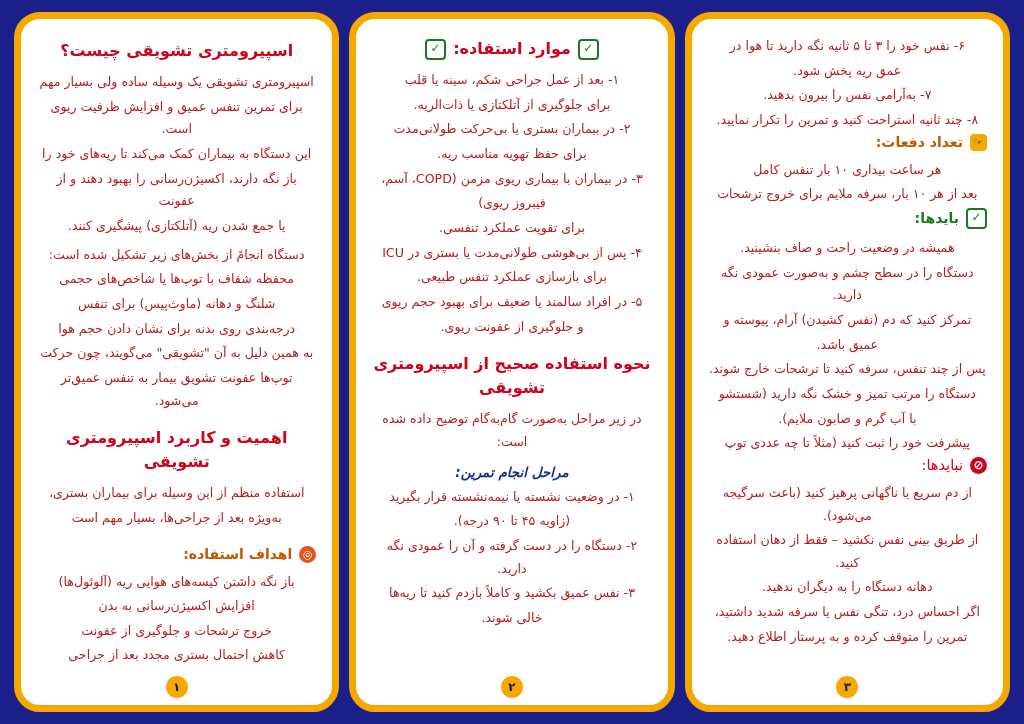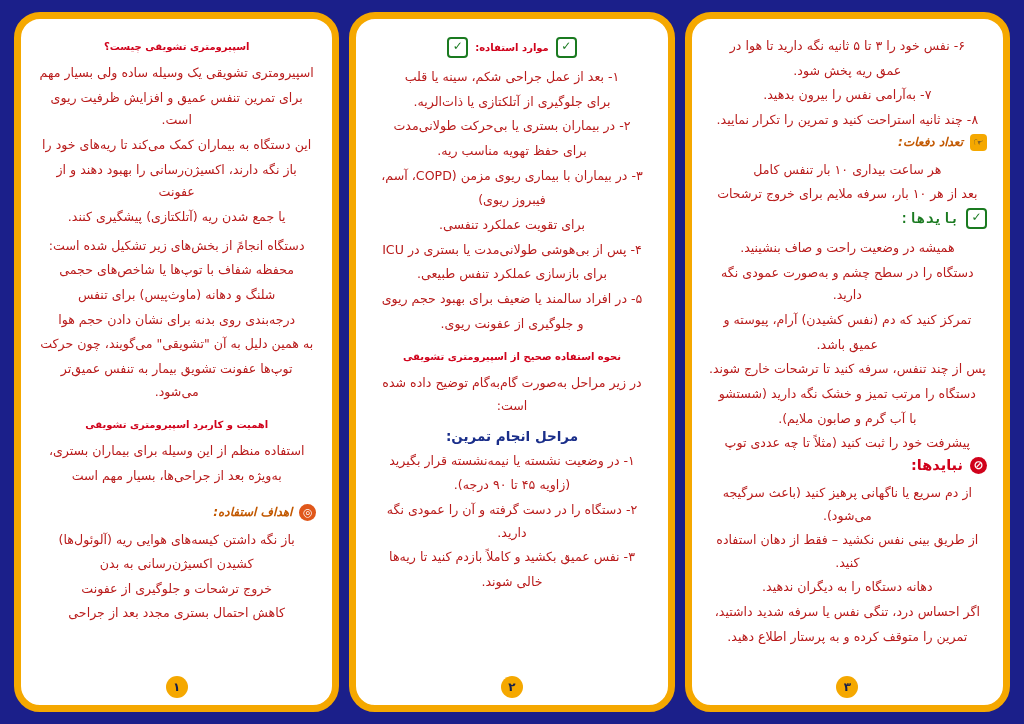--- a/index.html
+++ b/index.html
@@ -31,53 +31,53 @@
     display:flex;
     flex-direction:column;
   }
   .panel-inner{
     flex:1 1 auto;
     overflow:hidden;
   }
   .h-red{
     color:#d0021b;
     font-weight:bold;
-    font-size:10px;
+    font-size:16px;
     text-align:center;
     margin:14px 0 8px 0;
     line-height:1.5;
   }
   .h-red-right{
     color:#d0021b;
-    font-weight:bold;
+    font-weight:normal;
     font-size:14.5px;
     text-align:center;
     margin:12px 0 6px 0;
   }
   .h-green{
     color:#1a7a20;
     font-weight:bold;
     font-size:14px;
     text-align:right;
     margin:10px 0 5px 0;
   }
   .h-orange{
     color:#c25800;
     font-weight:bold;
-    font-size:12px;
+    font-size:14px;
     text-align:right;
     margin:12px 0 5px 0;
-    font-style:italic;
   }
   .h-blue-sub{
     color:#1a2e8a;
     font-weight:bold;
     font-size:13.5px;
     text-align:center;
     margin:10px 0 6px 0;
+    font-style:italic;
   }
   ul.plain{
     list-style:none;
     margin:0;
     padding:0;
   }
   ul.plain li{
     color:#b91c1c;
     font-size:12.6px;
     line-height:1.8;
@@ -141,21 +141,21 @@
         <span class="h-orange" style="margin:0;">تعداد دفعات:</span>
       </div>
       <ul class="plain center">
         <li>هر ساعت بیداری ۱۰ بار تنفس کامل</li>
         <li>بعد از هر ۱۰ بار، سرفه ملایم برای خروج ترشحات</li>
       </ul>
 
 
       <div class="title-row rightal">
         <span class="ic ic-check">✓</span>
-        <span class="h-green" style="margin:0;font-family:Liberation Mono, monospace;">بایدها:</span>
+        <span class="h-green" style="margin:0;">بایدها:</span>
       </div>
       <ul class="plain center">
         <li>همیشه در وضعیت راحت و صاف بنشینید.</li>
         <li>دستگاه را در سطح چشم و به‌صورت عمودی نگه دارید.</li>
         <li>تمرکز کنید که دم (نفس کشیدن) آرام، پیوسته و</li>
         <li>عمیق باشد.</li>
         <li>پس از چند تنفس، سرفه کنید تا ترشحات خارج شوند.</li>
         <li>دستگاه را مرتب تمیز و خشک نگه دارید (شستشو</li>
         <li>با آب گرم و صابون ملایم).</li>
         <li>پیشرفت خود را ثبت کنید (مثلاً تا چه عددی توپ</li>
@@ -244,21 +244,21 @@
         <li>استفاده منظم از این وسیله برای بیماران بستری،</li>
         <li>به‌ویژه بعد از جراحی‌ها، بسیار مهم است</li>
       </ul>
 
       <div class="title-row rightal" style="margin-top:16px;">
         <span class="ic ic-target">◎</span>
         <span class="h-orange" style="margin:0;">اهداف استفاده:</span>
       </div>
       <ul class="plain center">
         <li>باز نگه داشتن کیسه‌های هوایی ریه (آلوئول‌ها)</li>
-        <li>کشیدن اکسیژن‌رسانی به بدن</li>
+        <li>افزایش اکسیژن‌رسانی به بدن</li>
         <li>خروج ترشحات و جلوگیری از عفونت</li>
         <li>کاهش احتمال بستری مجدد بعد از جراحی</li>
       </ul>
     </div>
     <div class="pagenum">۱</div>
   </div>
 
 </div>
 
 </body></html>

